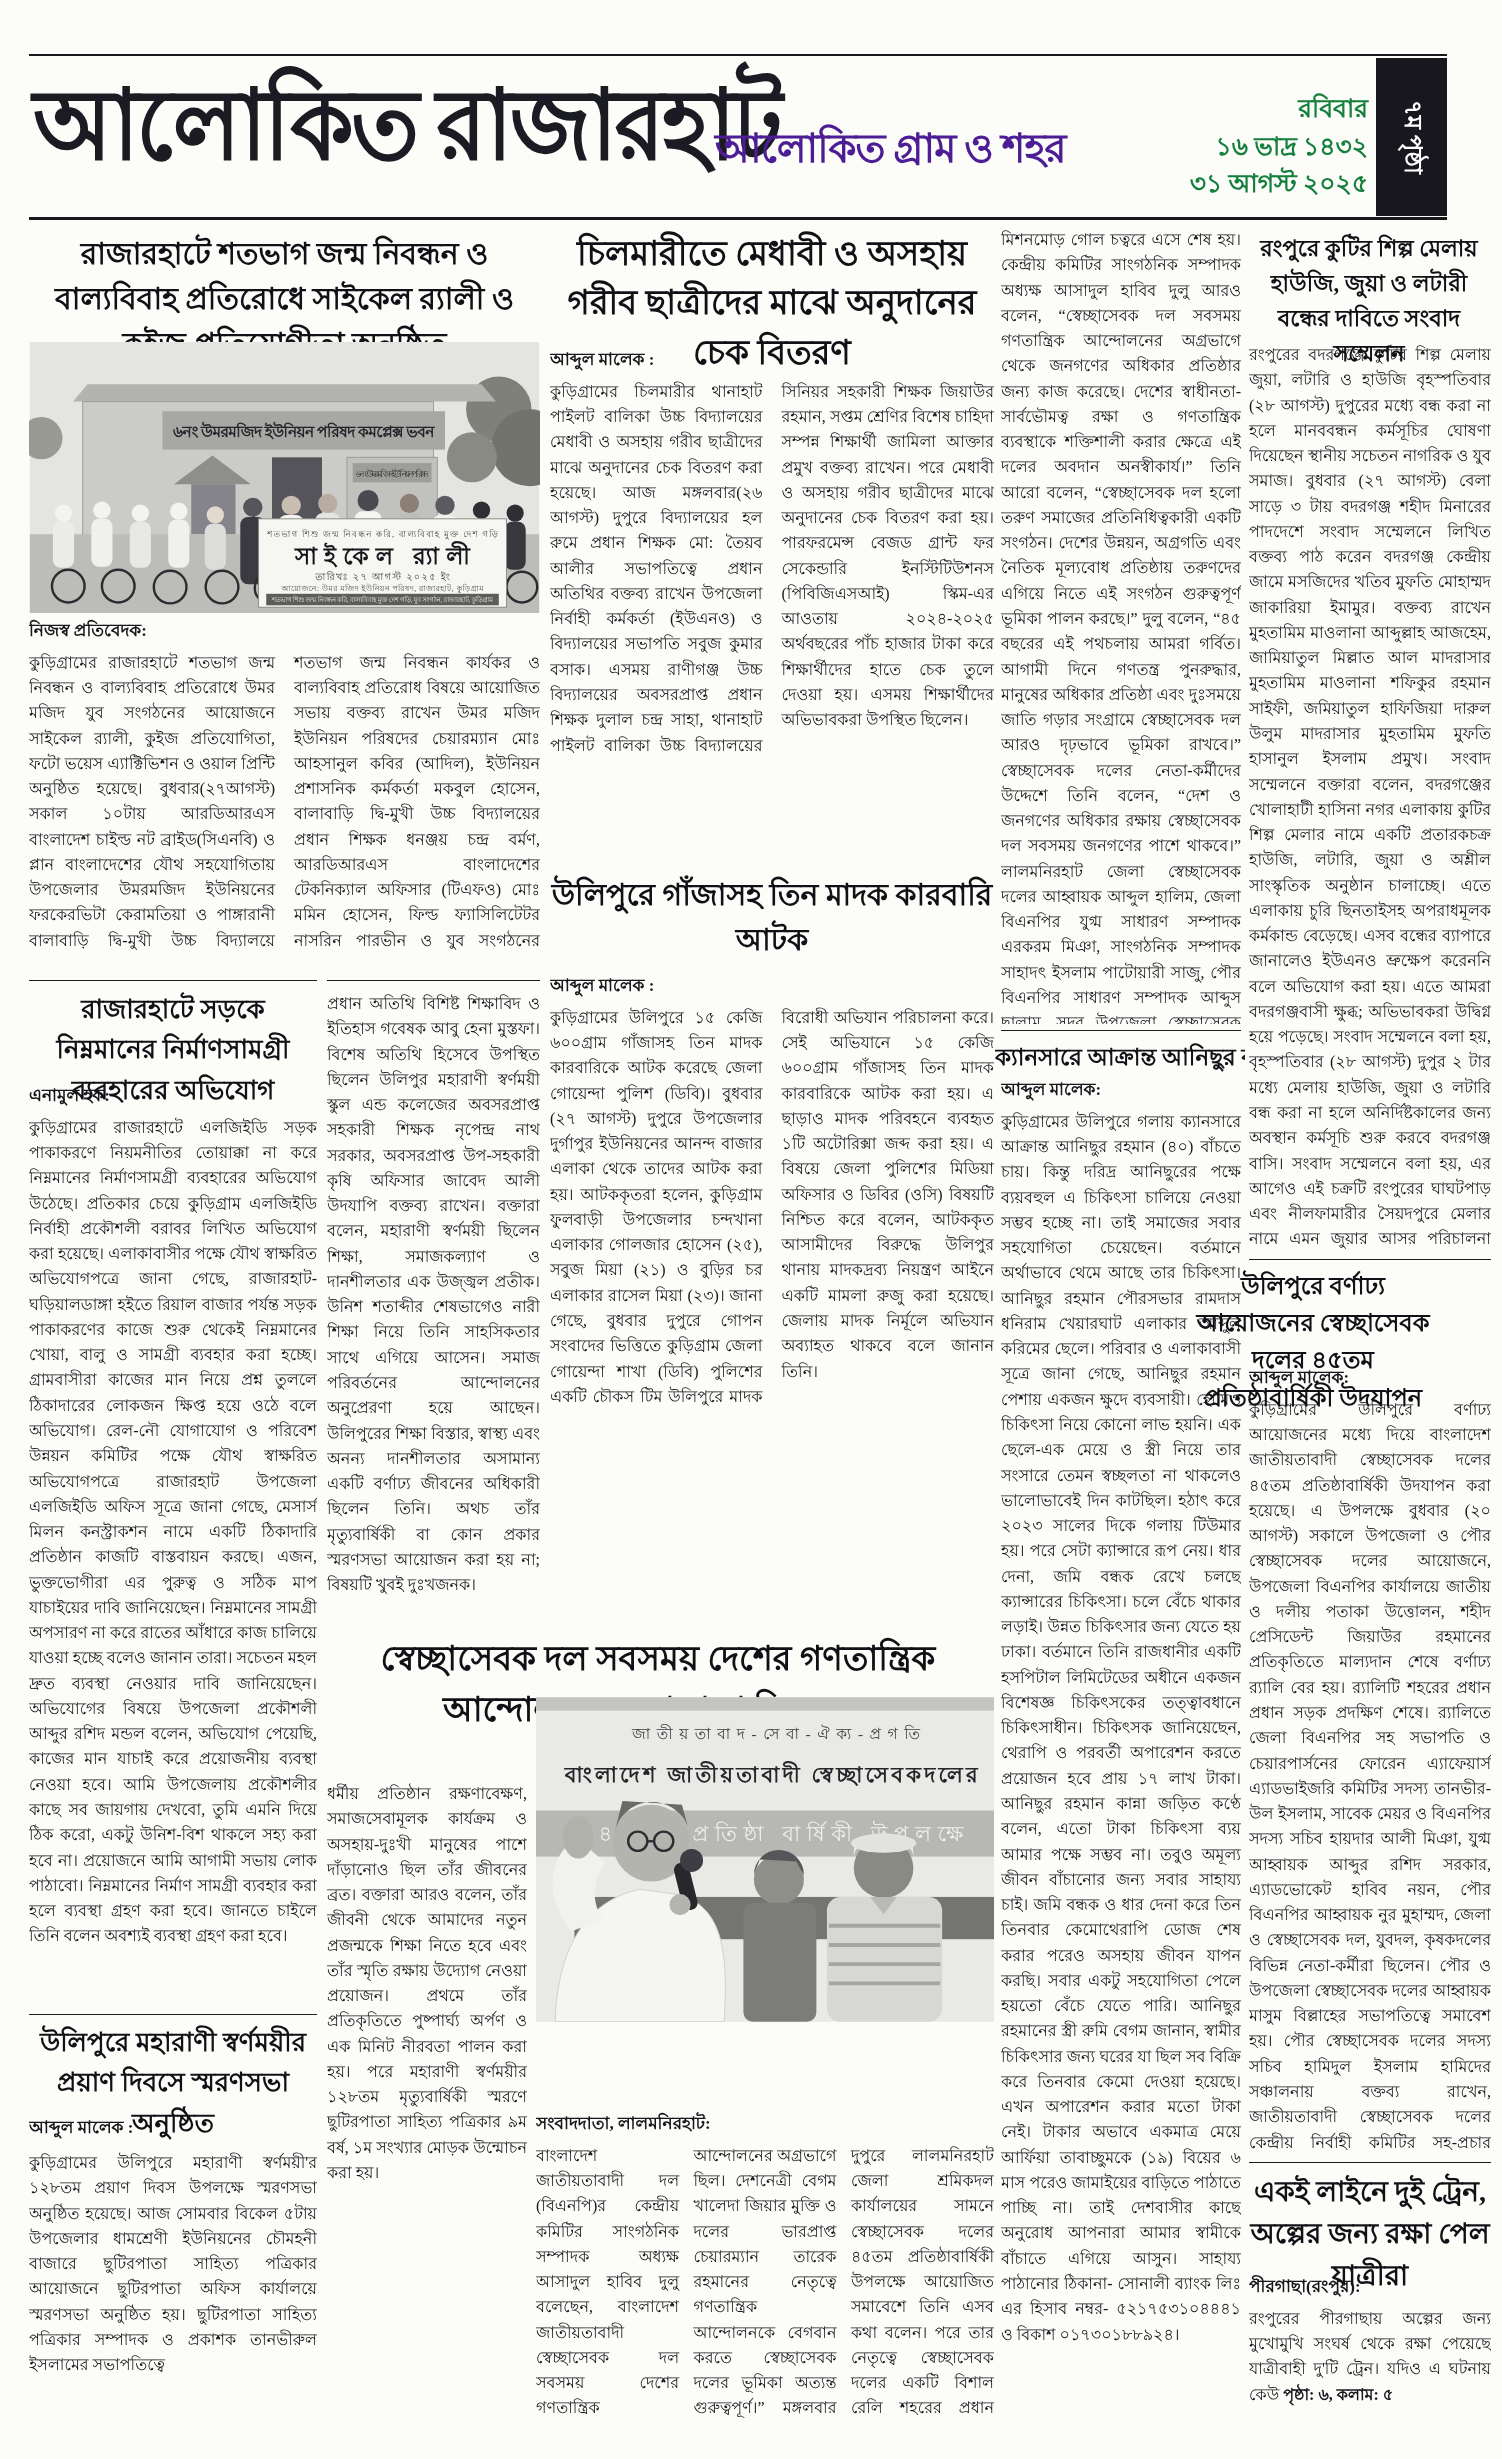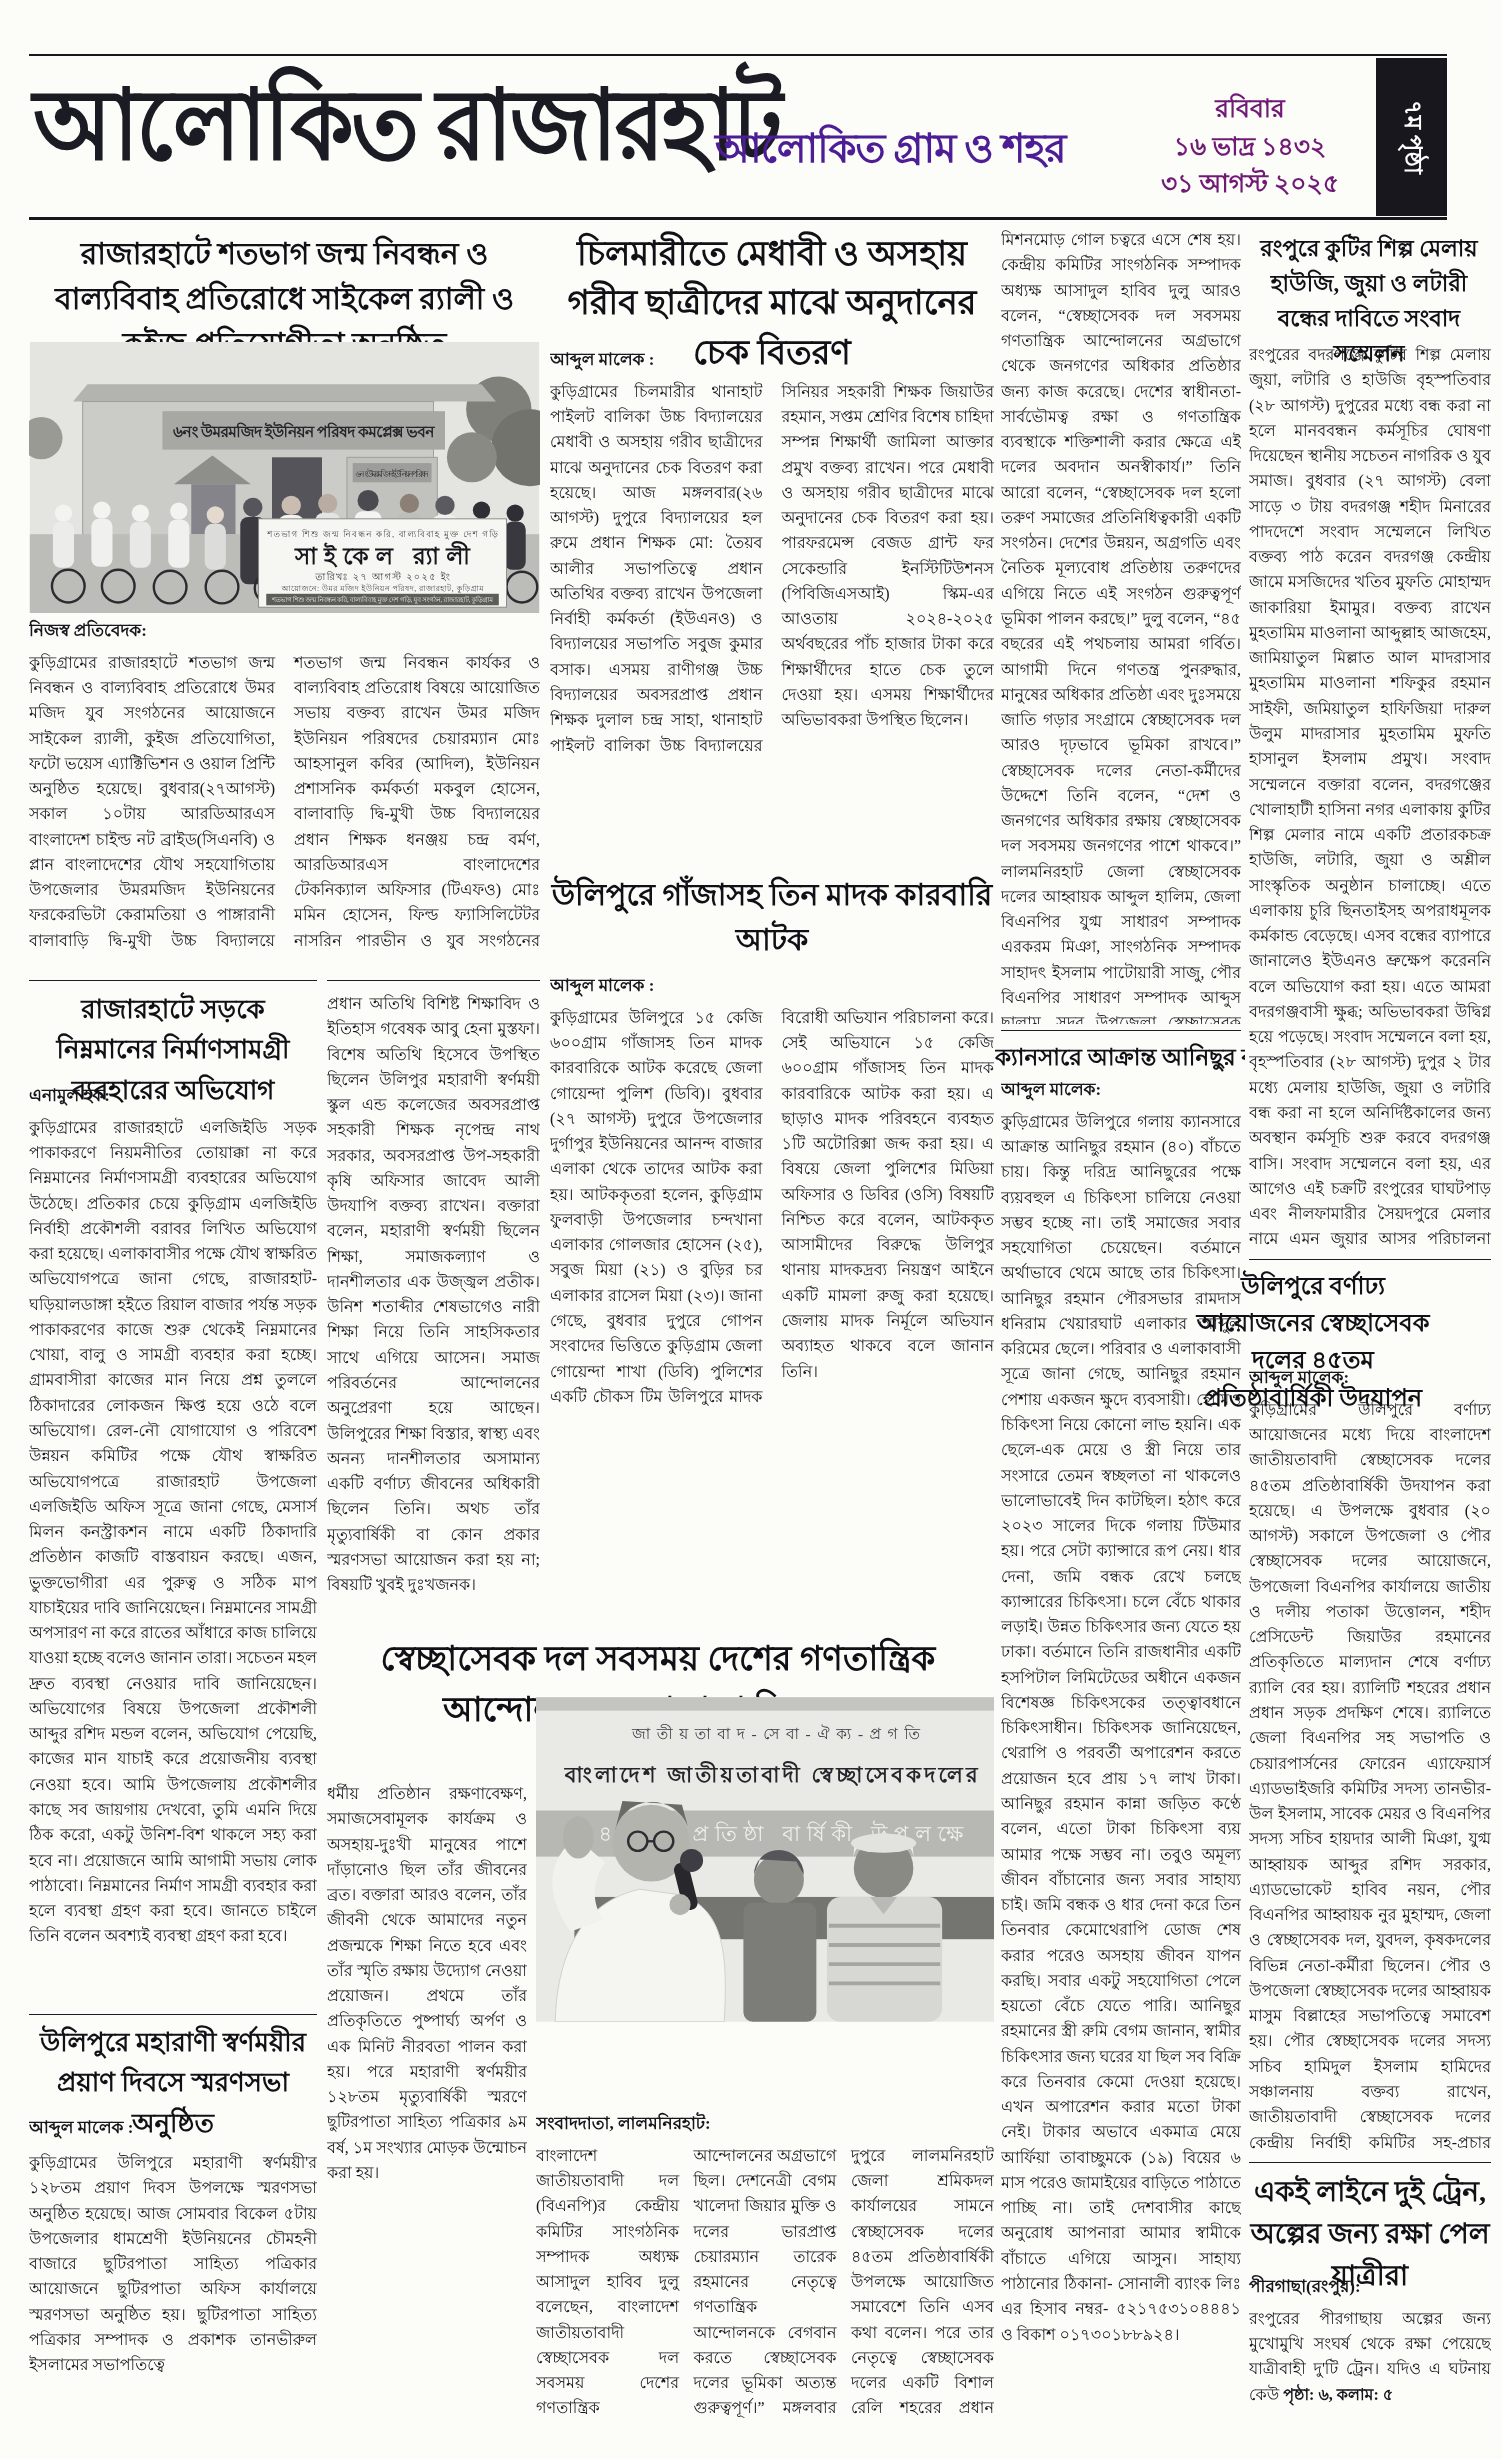--- a/index.html
+++ b/index.html
@@ -10,21 +10,21 @@
   .thick{border-top:3.8px solid #17171d;}
   .thin{border-top:2.9px solid #17171d;}
   .hl{font-weight:bold;text-align:center;color:#101016;}
   .bodytext{font-size:16px;line-height:1.58;text-align:justify;overflow:hidden;}
   .byline{font-weight:bold;font-size:17px;margin-bottom:4.8px;}
   .cols2{column-count:2;column-gap:19px;}
   .cols3{column-count:3;column-gap:14.4px;}
   .masttitle{font-size:91px;font-weight:bold;letter-spacing:-2.9px;line-height:1;
              transform:scaleY(1.08);transform-origin:left top;color:#1b1b24;white-space:nowrap;}
   .mastslogan{font-size:40px;font-weight:bold;letter-spacing:-1px;color:#4c1d95;white-space:nowrap;}
-  .mastdates{font-size:25px;font-weight:bold;text-align:center;line-height:1.5;color:#701a75;}
+  .mastdates{font-size:25px;font-weight:bold;text-align:right;line-height:1.5;color:#15803d;}
   .pagebox{background:#17171d;display:flex;align-items:center;justify-content:center;}
   .pagebox span{transform:rotate(90deg);white-space:nowrap;color:#fff;font-weight:bold;font-size:24px;}
   .jump{font-weight:bold;white-space:nowrap;}
   svg text{font-family:"Liberation Serif","DejaVu Serif",serif;}
 </style>
 </head>
 <body>
 
 <div class="page">
 

